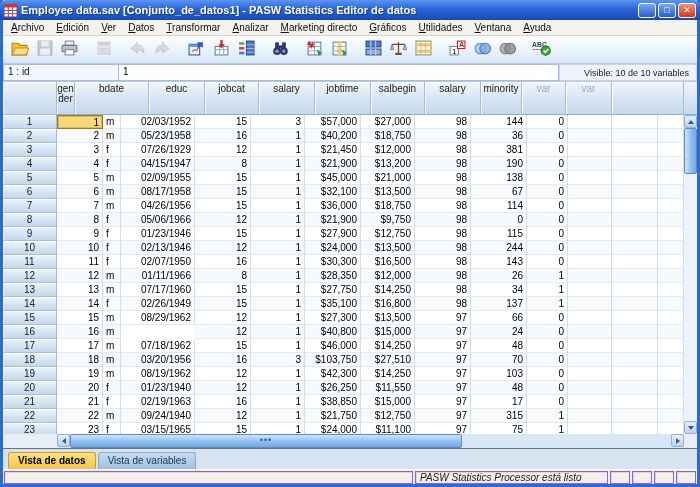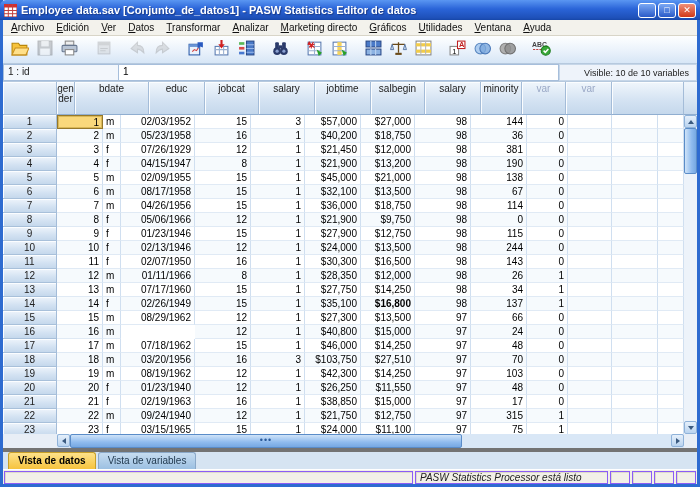--- a/index.html
+++ b/index.html
@@ -76,21 +76,21 @@
   .hspacer { width:54px; }
   .hbar { flex:1; display:flex; align-items:stretch; background:#d9e7f6; }
   .hbtn { width:13px; }
   .hthumb { width:392px; background:linear-gradient(180deg,#cfe3f8,#8fbbee 60%,#76a8e2); border:1px solid #5a8cc8;
     border-radius:2px; display:flex; align-items:center; justify-content:center; }
   .hthumb .grip { color:#2a5a9a; font-size:9px; letter-spacing:1px; line-height:0; margin-top:-3px; }
   .htrack { flex:1; }
   .hcorner { width:13px; background:#e8eef6; }
   
   .tabsrow { height:21px; background:#d6e4f2; display:flex; align-items:flex-end; padding-left:5px;
-    border-top:4px solid #737373; }
+    border-top:1px solid #737373; }
   .tab { font-size:10px; padding:2px 9px 3px; border:1px solid #8aa8c8; border-bottom:none;
     border-radius:3px 3px 0 0; margin-right:2px; color:#223a50;
     background:linear-gradient(180deg,#c6dcf0,#9cc0e2); }
   .tab.active { font-weight:bold; color:#000; background:linear-gradient(180deg,#fde28a,#f6c33e);
     border-color:#c8a028; }
   
   .statusbar { height:15px; background:#f2f0e8; border-top:1px solid #fff; display:flex; align-items:stretch;
     font-size:10px; color:#222; }
   .pane { border:1px solid #8b5cf6; box-shadow:inset 1px 1px 0 #dedacb; margin:1px 1px 0 1px;font-style:italic; }
   .pane.msg { width:193px; display:flex; align-items:center; padding:0 4px; white-space:nowrap; overflow:hidden; }
@@ -509,21 +509,21 @@
             <div class="cell" style="flex: 1 1 0%;"></div>
           </div>
           <div class="grow">
             <div class="rowhdr">14</div>
             <div class="cell al-r" style="width: 46px;">14</div>
             <div class="cell al-l" style="width: 18px;">f</div>
             <div class="cell al-r" style="width: 74px;">02/26/1949</div>
             <div class="cell al-r" style="width: 56px;">15</div>
             <div class="cell al-r" style="width: 54px;">1</div>
             <div class="cell al-r" style="width: 56px;">$35,100</div>
-            <div class="cell al-r" style="width: 54px; font-weight: bold;">$16,800</div>
+            <div class="cell al-r" style="width: 54px;">$16,800</div>
             <div class="cell al-r" style="width: 56px;">98</div>
             <div class="cell al-r" style="width: 56px;">137</div>
             <div class="cell al-r" style="width: 41px;">1</div>
             <div class="cell al-c" style="width: 44px;"></div>
             <div class="cell al-c" style="width: 46px;"></div>
             <div class="cell" style="flex: 1 1 0%;"></div>
           </div>
           <div class="grow">
             <div class="rowhdr">15</div>
             <div class="cell al-r" style="width: 46px;">15</div>

